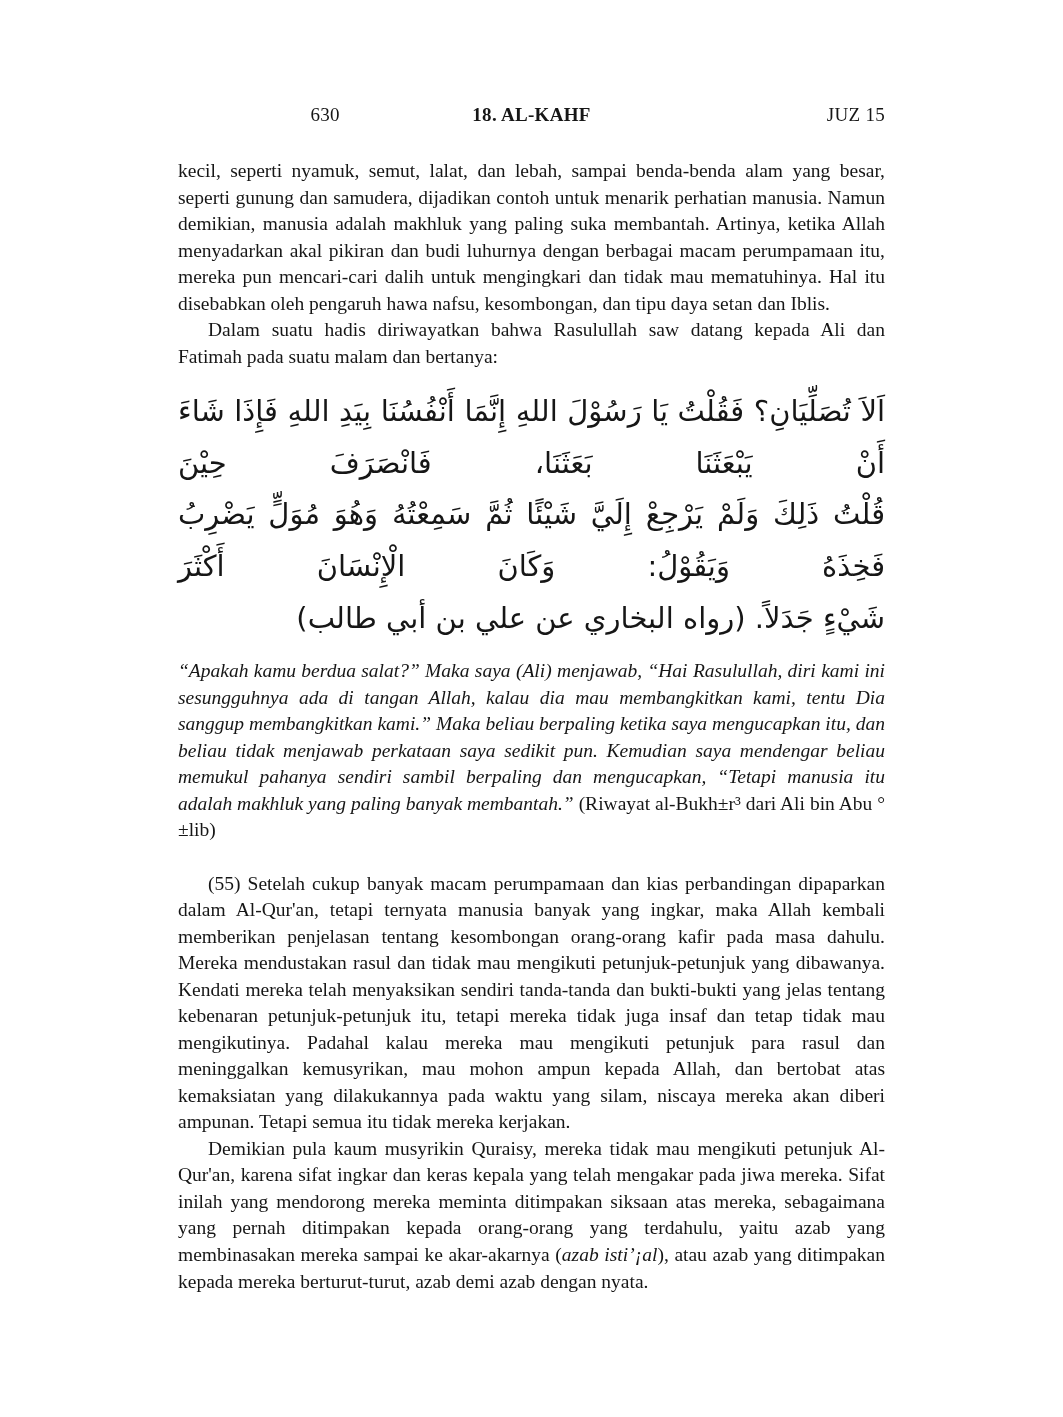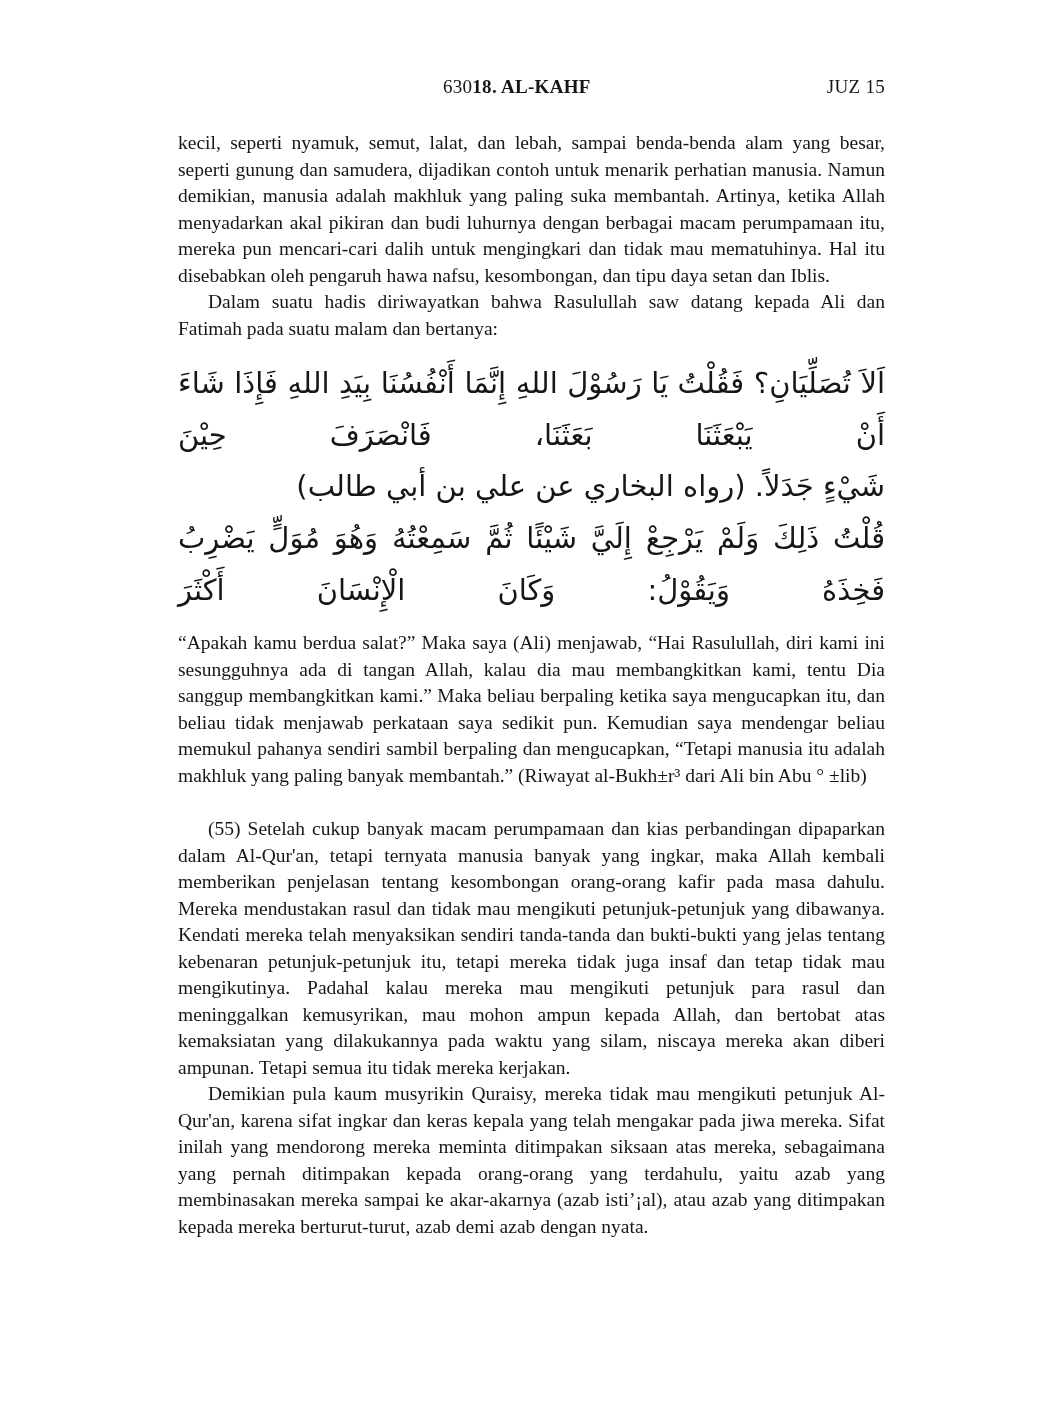--- a/index.html
+++ b/index.html
@@ -19,37 +19,38 @@
     color: #161616;
     overflow: hidden;
   }
   .page-header {
     display: grid;
     grid-template-columns: 1fr auto 1fr;
     align-items: baseline;
     font-size: 19px;
     letter-spacing: 0.3px;
   }
-  .page-header .hdr-left  { text-align: right; }
+  .page-header .hdr-left  { text-align: center; margin-top: 28px; }
   .page-header .hdr-center{ text-align: right; font-weight: bold; }
   .page-header .hdr-right { text-align: right; }
 
   .content {
     margin-top: 32px;
     font-size: 19.5px;
     line-height: 1.36;
     text-align: justify;
   }
   .content p {
     margin: 0;
   }
   .indent {
     text-indent: 30px;
   }
   .italic {
+    font-style: italic;
   }
   .arabic-block {
     direction: rtl;
     font-family: "DejaVu Sans", sans-serif;
     font-size: 29px;
     line-height: 1.78;
     margin: 16px 0 14px 0;
   }
   .arabic-line {
     text-align: justify;
@@ -75,22 +76,22 @@
   </div>
 
   <div class="content">
 
     <p>kecil, seperti nyamuk, semut, lalat, dan lebah, sampai benda-benda alam yang besar, seperti gunung dan samudera, dijadikan contoh untuk menarik perhatian manusia. Namun demikian, manusia adalah makhluk yang paling suka membantah. Artinya, ketika Allah menyadarkan akal pikiran dan budi luhurnya dengan berbagai macam perumpamaan itu, mereka pun mencari-cari dalih untuk mengingkari dan tidak mau mematuhinya. Hal itu disebabkan oleh pengaruh hawa nafsu, kesombongan, dan tipu daya setan dan Iblis.</p>
 
     <p class="indent">Dalam suatu hadis diriwayatkan bahwa Rasulullah saw datang kepada Ali dan Fatimah pada suatu malam dan bertanya:</p>
 
     <div class="arabic-block">
       <div class="arabic-line">اَلاَ تُصَلِّيَانِ؟ فَقُلْتُ يَا رَسُوْلَ اللهِ إِنَّمَا أَنْفُسُنَا بِيَدِ اللهِ فَإِذَا شَاءَ أَنْ يَبْعَثَنَا بَعَثَنَا، فَانْصَرَفَ حِيْنَ</div>
+      <div class="arabic-line">قُلْتُ ذَلِكَ وَلَمْ يَرْجِعْ إِلَيَّ شَيْئًا ثُمَّ سَمِعْتُهُ وَهُوَ مُوَلٍّ يَضْرِبُ فَخِذَهُ وَيَقُوْلُ: وَكَانَ الْإِنْسَانَ أَكْثَرَ</div>
       <div class="arabic-line last">شَيْءٍ جَدَلاً. (رواه البخاري عن علي بن أبي طالب)</div>
-      <div class="arabic-line">قُلْتُ ذَلِكَ وَلَمْ يَرْجِعْ إِلَيَّ شَيْئًا ثُمَّ سَمِعْتُهُ وَهُوَ مُوَلٍّ يَضْرِبُ فَخِذَهُ وَيَقُوْلُ: وَكَانَ الْإِنْسَانَ أَكْثَرَ</div>
     </div>
 
     <p>
       <span class="italic">“Apakah kamu berdua salat?” Maka saya (Ali) menjawab, “Hai Rasulullah, diri kami ini sesungguhnya ada di tangan Allah, kalau dia mau membangkitkan kami, tentu Dia sanggup membangkitkan kami.” Maka beliau berpaling ketika saya mengucapkan itu, dan beliau tidak menjawab perkataan saya sedikit pun. Kemudian saya mendengar beliau memukul pahanya sendiri sambil berpaling dan mengucapkan, “Tetapi manusia itu adalah makhluk yang paling banyak membantah.” </span><span>(Riwayat al-Bukh±r³ dari Ali bin Abu ° ±lib)</span>
     </p>
 
     <p class="indent gap-before">(55) Setelah cukup banyak macam perumpamaan dan kias perbandingan dipaparkan dalam Al-Qur'an, tetapi ternyata manusia banyak yang ingkar, maka Allah kembali memberikan penjelasan tentang kesombongan orang-orang kafir pada masa dahulu. Mereka mendustakan rasul dan tidak mau mengikuti petunjuk-petunjuk yang dibawanya. Kendati mereka telah menyaksikan sendiri tanda-tanda dan bukti-bukti yang jelas tentang kebenaran petunjuk-petunjuk itu, tetapi mereka tidak juga insaf dan tetap tidak mau mengikutinya. Padahal kalau mereka mau mengikuti petunjuk para rasul dan meninggalkan kemusyrikan, mau mohon ampun kepada Allah, dan bertobat atas kemaksiatan yang dilakukannya pada waktu yang silam, niscaya mereka akan diberi ampunan. Tetapi semua itu tidak mereka kerjakan.</p>
 
     <p class="indent">
       <span>Demikian pula kaum musyrikin Quraisy, mereka tidak mau mengikuti petunjuk Al-Qur'an, karena sifat ingkar dan keras kepala yang telah mengakar pada jiwa mereka. Sifat inilah yang mendorong mereka meminta ditimpakan siksaan atas mereka, sebagaimana yang pernah ditimpakan kepada orang-orang yang terdahulu, yaitu azab yang membinasakan mereka sampai ke akar-akarnya (</span><span class="italic">azab isti’¡al</span><span>), atau azab yang ditimpakan kepada mereka berturut-turut, azab demi azab dengan nyata.</span>

